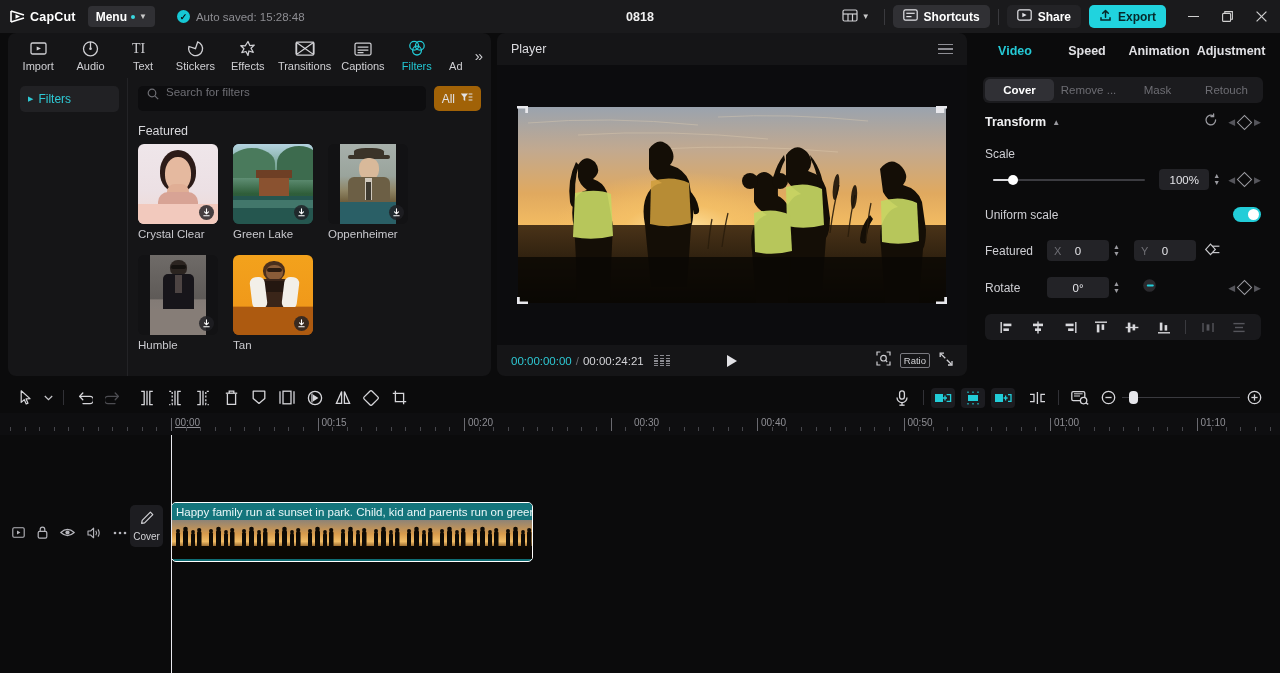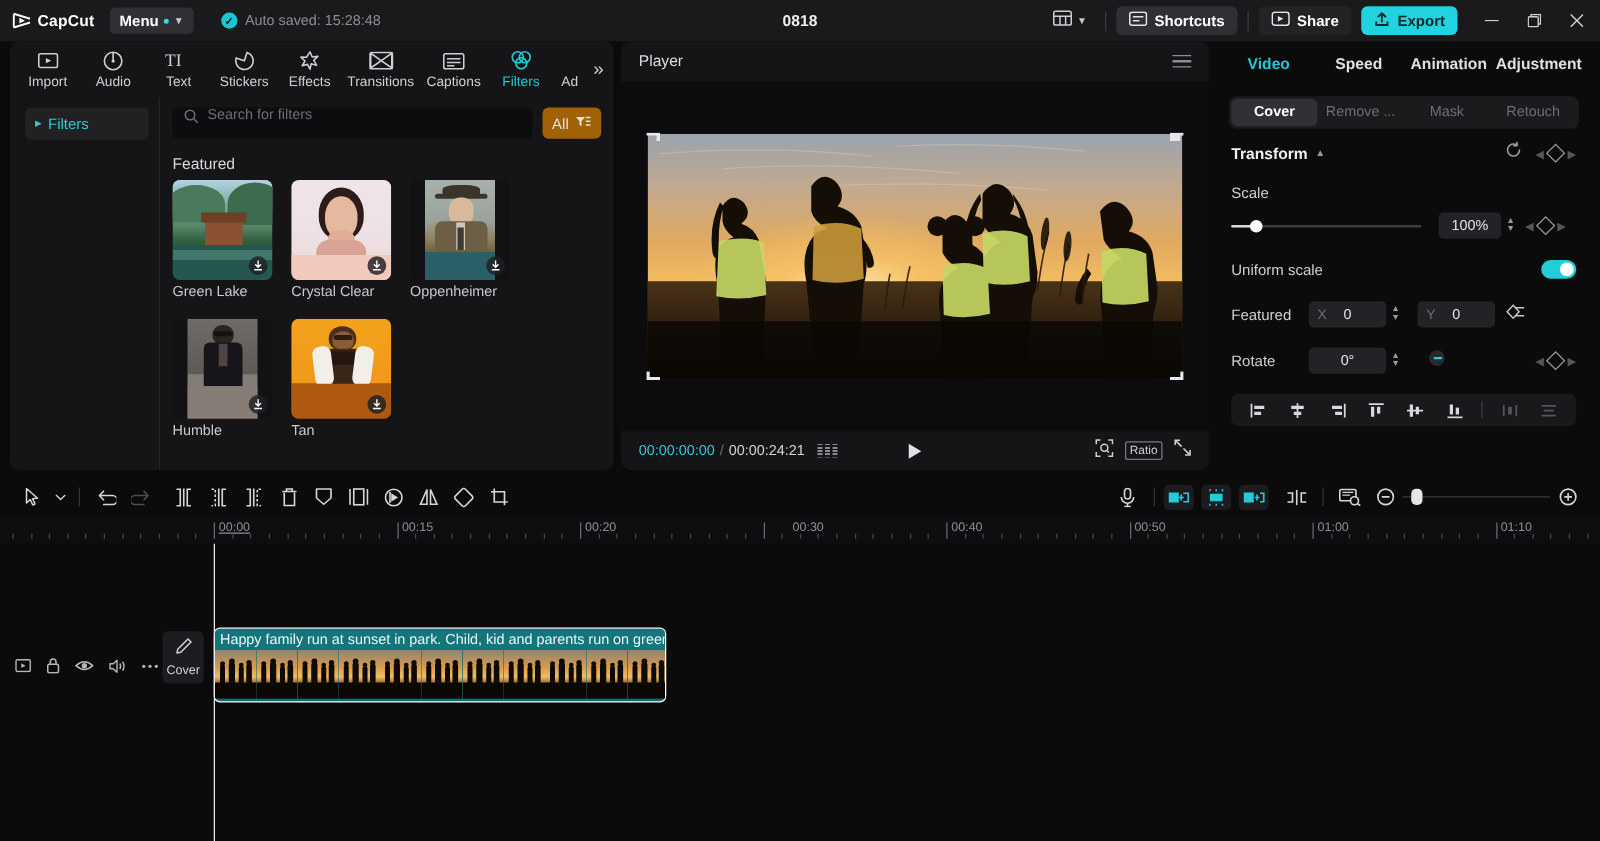--- a/index.html
+++ b/index.html
@@ -441,56 +441,56 @@
             </div>
           </div>
 
           <div class="sectitle">Featured</div>
 
           <div class="grid">
 
 
             <div class="fcard">
               <div class="fthumb wide">
+                <div class="inner" style="background:linear-gradient(#efe6ea 0%,#ece0e4 60%,#f0d9d2 100%);">
+                  <div style="position:absolute;left:22px;top:6px;width:36px;height:42px;background:#2c1b18;border-radius:50% 50% 44% 44%;"></div>
+                  <div style="position:absolute;left:27px;top:13px;width:26px;height:34px;background:#e5b99f;border-radius:48% 48% 46% 46%;"></div>
+                  <div style="position:absolute;left:29px;top:40px;width:22px;height:18px;background:#e0ae95;border-radius:8px;"></div>
+                  <div style="position:absolute;left:20px;top:48px;width:40px;height:16px;background:#d8a395;border-radius:10px 10px 0 0;"></div>
+                  <div style="position:absolute;left:0;top:60px;width:100%;height:20px;background:#f2c9bd;"></div>
+                </div>
+                <div class="dl">
+                  <svg width="9" height="9" viewBox="0 0 9 9">
+                      <path d="M4.5 0.8 L4.5 5.6 M2.5 3.8 L4.5 5.8 L6.5 3.8" stroke="#fff" stroke-width="1.1" fill="none" stroke-linecap="round"></path>
+                      <line x1="1.4" y1="7.8" x2="7.6" y2="7.8" stroke="#fff" stroke-width="1.1"></line>
+                    </svg>
+                </div>
+              </div>
+              <div class="fname">Crystal Clear</div>
+            </div>
+
+            <div class="fcard">
+              <div class="fthumb wide">
                 <div class="inner" style="background:linear-gradient(#9fc7d8 0%,#7fae9a 30%,#2f5e3a 62%,#1f4a47 100%);">
                   <div style="position:absolute;left:0;top:0;width:100%;height:26px;background:linear-gradient(#b4d3e0,#6f9e8a);"></div>
                   <div style="position:absolute;left:-4px;top:4px;width:46px;height:30px;background:#4a7a5c;border-radius:50% 50% 0 0;"></div>
                   <div style="position:absolute;left:44px;top:2px;width:44px;height:34px;background:#3d6b4e;border-radius:50% 50% 0 0;"></div>
                   <div style="position:absolute;left:26px;top:30px;width:30px;height:22px;background:#8a5230;"></div>
                   <div style="position:absolute;left:23px;top:26px;width:36px;height:8px;background:#6e3f25;"></div>
                   <div style="position:absolute;left:0;top:52px;width:100%;height:28px;background:#25564f;"></div>
                   <div style="position:absolute;left:0;top:56px;width:100%;height:8px;background:rgba(120,180,160,.35);"></div>
                 </div>
                 <div class="dl">
                   <svg width="9" height="9" viewBox="0 0 9 9">
                       <path d="M4.5 0.8 L4.5 5.6 M2.5 3.8 L4.5 5.8 L6.5 3.8" stroke="#fff" stroke-width="1.1" fill="none" stroke-linecap="round"></path>
                       <line x1="1.4" y1="7.8" x2="7.6" y2="7.8" stroke="#fff" stroke-width="1.1"></line>
                     </svg>
                 </div>
               </div>
               <div class="fname">Green Lake</div>
-            </div>
-
-            <div class="fcard">
-              <div class="fthumb wide">
-                <div class="inner" style="background:linear-gradient(#efe6ea 0%,#ece0e4 60%,#f0d9d2 100%);">
-                  <div style="position:absolute;left:22px;top:6px;width:36px;height:42px;background:#2c1b18;border-radius:50% 50% 44% 44%;"></div>
-                  <div style="position:absolute;left:27px;top:13px;width:26px;height:34px;background:#e5b99f;border-radius:48% 48% 46% 46%;"></div>
-                  <div style="position:absolute;left:29px;top:40px;width:22px;height:18px;background:#e0ae95;border-radius:8px;"></div>
-                  <div style="position:absolute;left:20px;top:48px;width:40px;height:16px;background:#d8a395;border-radius:10px 10px 0 0;"></div>
-                  <div style="position:absolute;left:0;top:60px;width:100%;height:20px;background:#f2c9bd;"></div>
-                </div>
-                <div class="dl">
-                  <svg width="9" height="9" viewBox="0 0 9 9">
-                      <path d="M4.5 0.8 L4.5 5.6 M2.5 3.8 L4.5 5.8 L6.5 3.8" stroke="#fff" stroke-width="1.1" fill="none" stroke-linecap="round"></path>
-                      <line x1="1.4" y1="7.8" x2="7.6" y2="7.8" stroke="#fff" stroke-width="1.1"></line>
-                    </svg>
-                </div>
-              </div>
-              <div class="fname">Crystal Clear</div>
             </div>
 
             <div class="fcard">
               <div class="fthumb">
                 <div class="inner" style="background:linear-gradient(#a7b0ab 0%,#9aa49c 40%,#8f8565 58%,#6f5f3d 72%,#2a5f66 72%,#2a5f66 100%);">
                   <div style="position:absolute;left:14px;top:4px;width:30px;height:9px;background:#3b3429;border-radius:40% 40% 0 0;"></div>
                   <div style="position:absolute;left:8px;top:11px;width:42px;height:4px;background:#3b3429;border-radius:3px;"></div>
                   <div style="position:absolute;left:19px;top:14px;width:20px;height:22px;background:#d8b99a;border-radius:44%;"></div>
                   <div style="position:absolute;left:8px;top:33px;width:42px;height:25px;background:#6c5f45;border-radius:6px 6px 0 0;"></div>
                   <div style="position:absolute;left:25px;top:34px;width:7px;height:22px;background:#cfc8bc;"></div>
@@ -707,21 +707,21 @@
               <span>▶</span>
             </span>
           </span>
         </div>
       </div>
 
       <div style="margin:13px 12px 0 12px;">
         <span class="rowlbl">Scale</span>
       </div>
 
-      <div class="row" style="margin-top:7px;">
+      <div class="row" style="margin-top:7px;justify-content:flex-end;">
         <div class="slider" style="max-width:152px;">
           <div class="strack"></div>
           <div class="sfill" id="scaleFill" style="width: 19.76px;"></div>
           <div class="sknob" id="scaleKnob" style="left: 14.76px;"></div>
         </div>
         <div class="numbox" style="margin-left:14px;">
           <span>100%</span>
         </div>
         <span class="spin">
             <i>▲</i>

